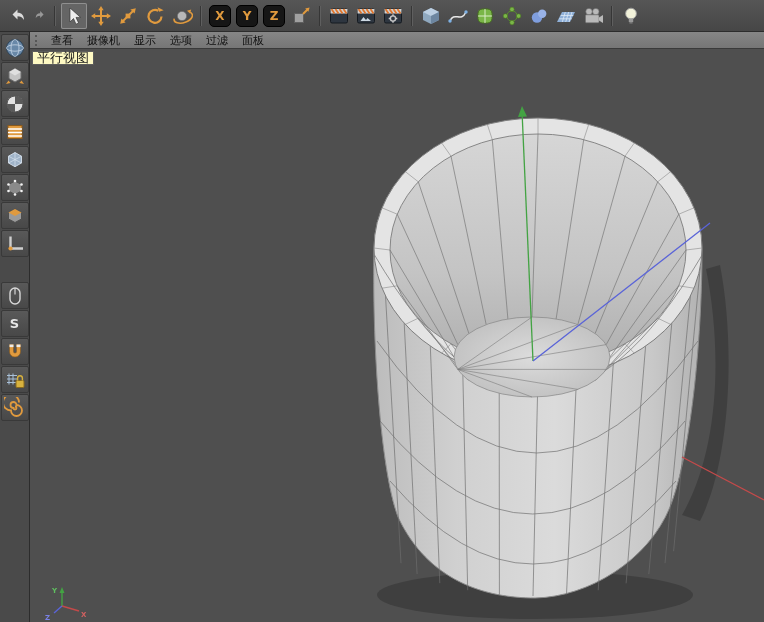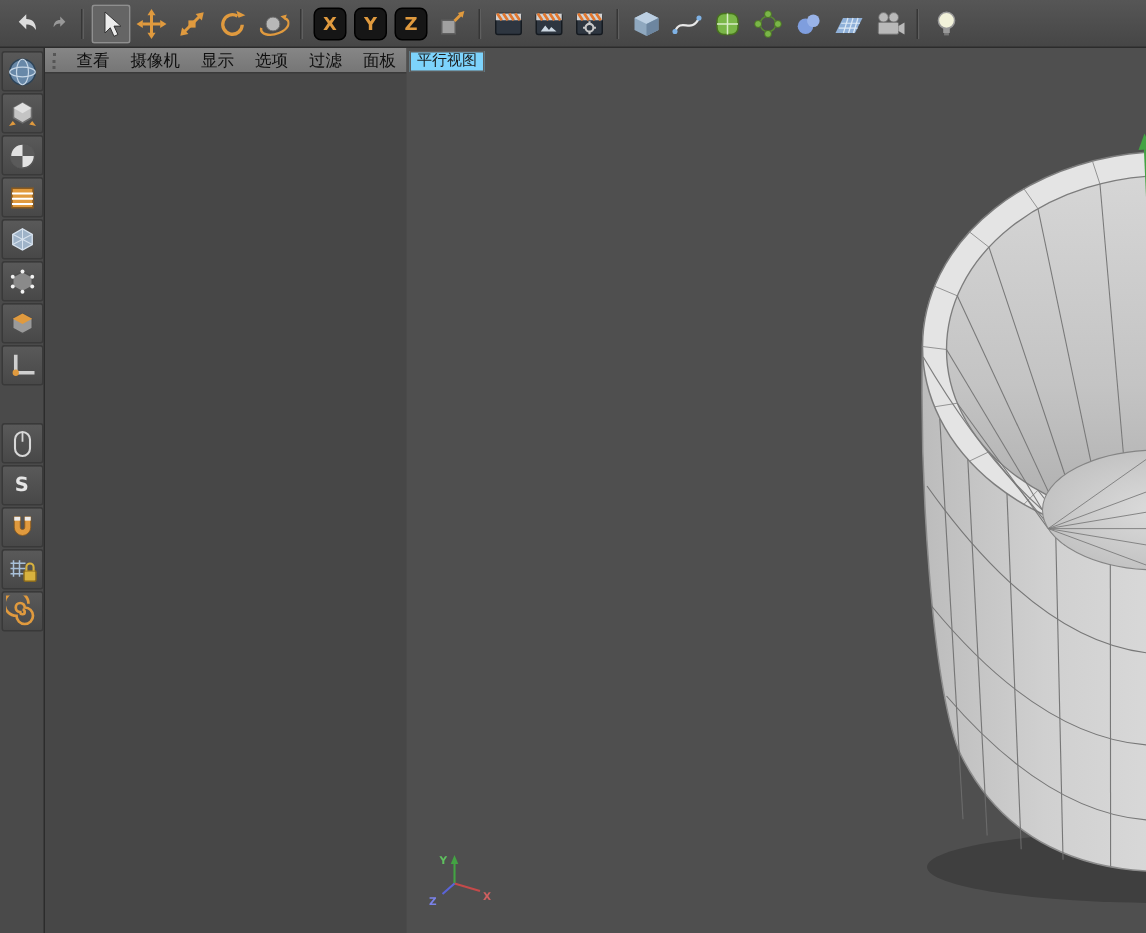--- a/index.html
+++ b/index.html
@@ -20,29 +20,29 @@
 
   
   .main{display:flex;height:590px}
   .sidebar{width:30px;background:#4a4a4a;border-right:1px solid #2c2c2c;
     display:flex;flex-direction:column;align-items:center;padding-top:2px;flex:0 0 auto}
   .sbtn{width:28px;height:27px;display:flex;align-items:center;justify-content:center;
     background:linear-gradient(#595959,#484848);border:1px solid #393939;border-radius:2px;margin-bottom:1px;flex:0 0 auto}
   .sgap{height:24px;flex:0 0 auto}
   .snap-s{color:#e6e6e6;font-weight:bold;font-size:13px}
 
-  .content{flex:1;display:flex;min-width:0}
+  .content{flex:1;display:flex;flex-direction:column;min-width:0}
   .menubar{height:17px;background:linear-gradient(#868686,#767676);display:flex;align-items:center;
     border-bottom:1px solid #3a3a3a;padding-left:4px}
   .menu-grip{width:5px;height:11px;border-left:2px dotted #565656;margin:0 4px 0 1px}
   .menu-item{font-size:11px;color:#0f0f0f;padding:0 7px;line-height:17px;cursor:default;white-space:nowrap}
 
   .viewport{position:relative;flex:1;background:#4f4f4f;overflow:hidden}
-  .vp-label{position:absolute;top:2px;left:2px;z-index:2;font-size:10px;color:#1c1c1c;
-    background:#7dd3fc;border:1px solid #5c5c5c;padding:0 4px;line-height:12px}
+  .vp-label{position:absolute;top:2px;left:2px;z-index:2;font-size:13px;color:#1c1c1c;
+    background:#fef9c3;border:1px solid #5c5c5c;padding:0 4px;line-height:12px}
   .viewport svg.scene{position:absolute;inset:0}
 </style>
 </head>
 <body>
 
 <div class="toolbar">
   <div class="tbtn">
     <svg class="icon" width="22" height="22" viewBox="0 0 22 22">
         <path d="M6.5 9.5 L11.5 4.5 v3.2 c4.3 0 6.5 2.6 6.5 7.3 c-1.7-2.7-3.6-3.7-6.5-3.7 v3.2 Z" fill="#dcdcdc"></path>
       </svg>

